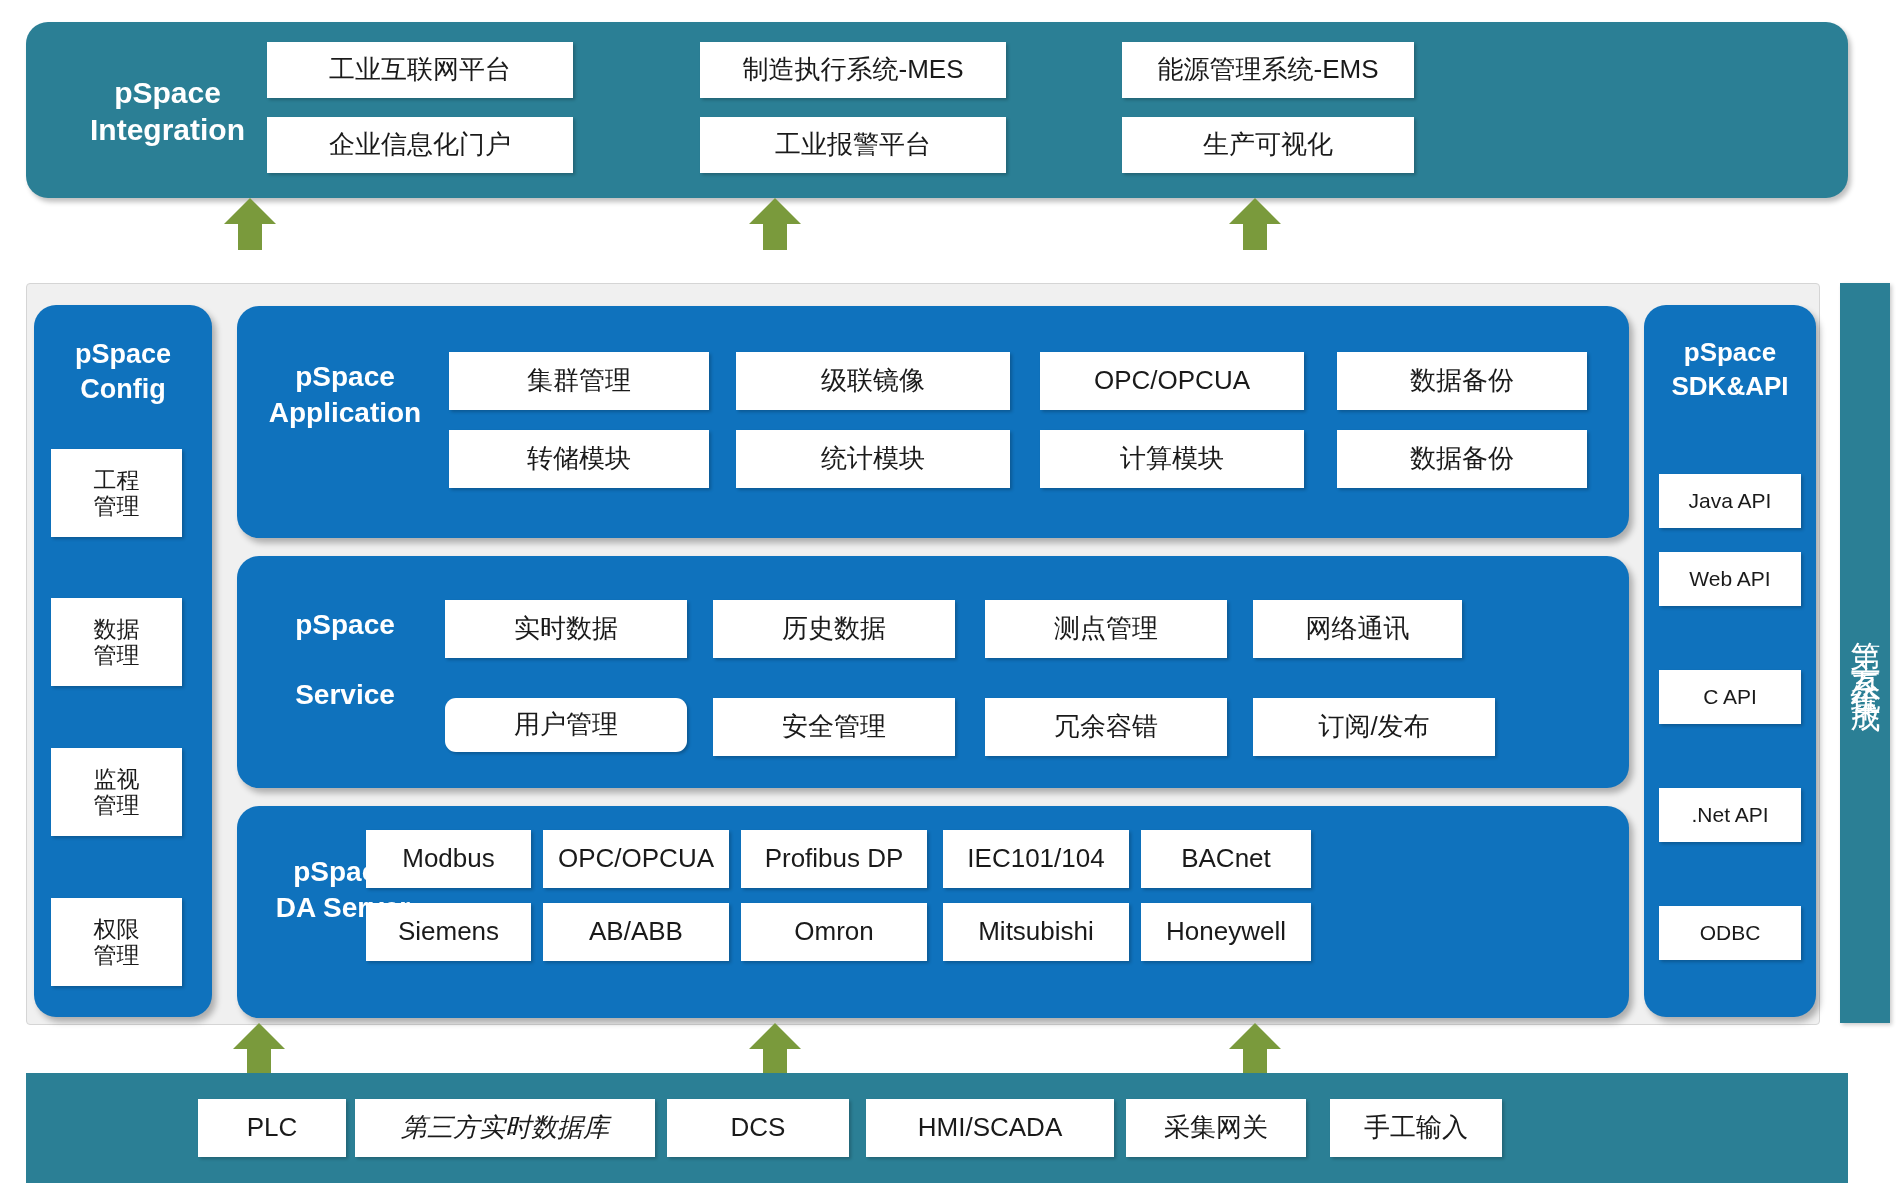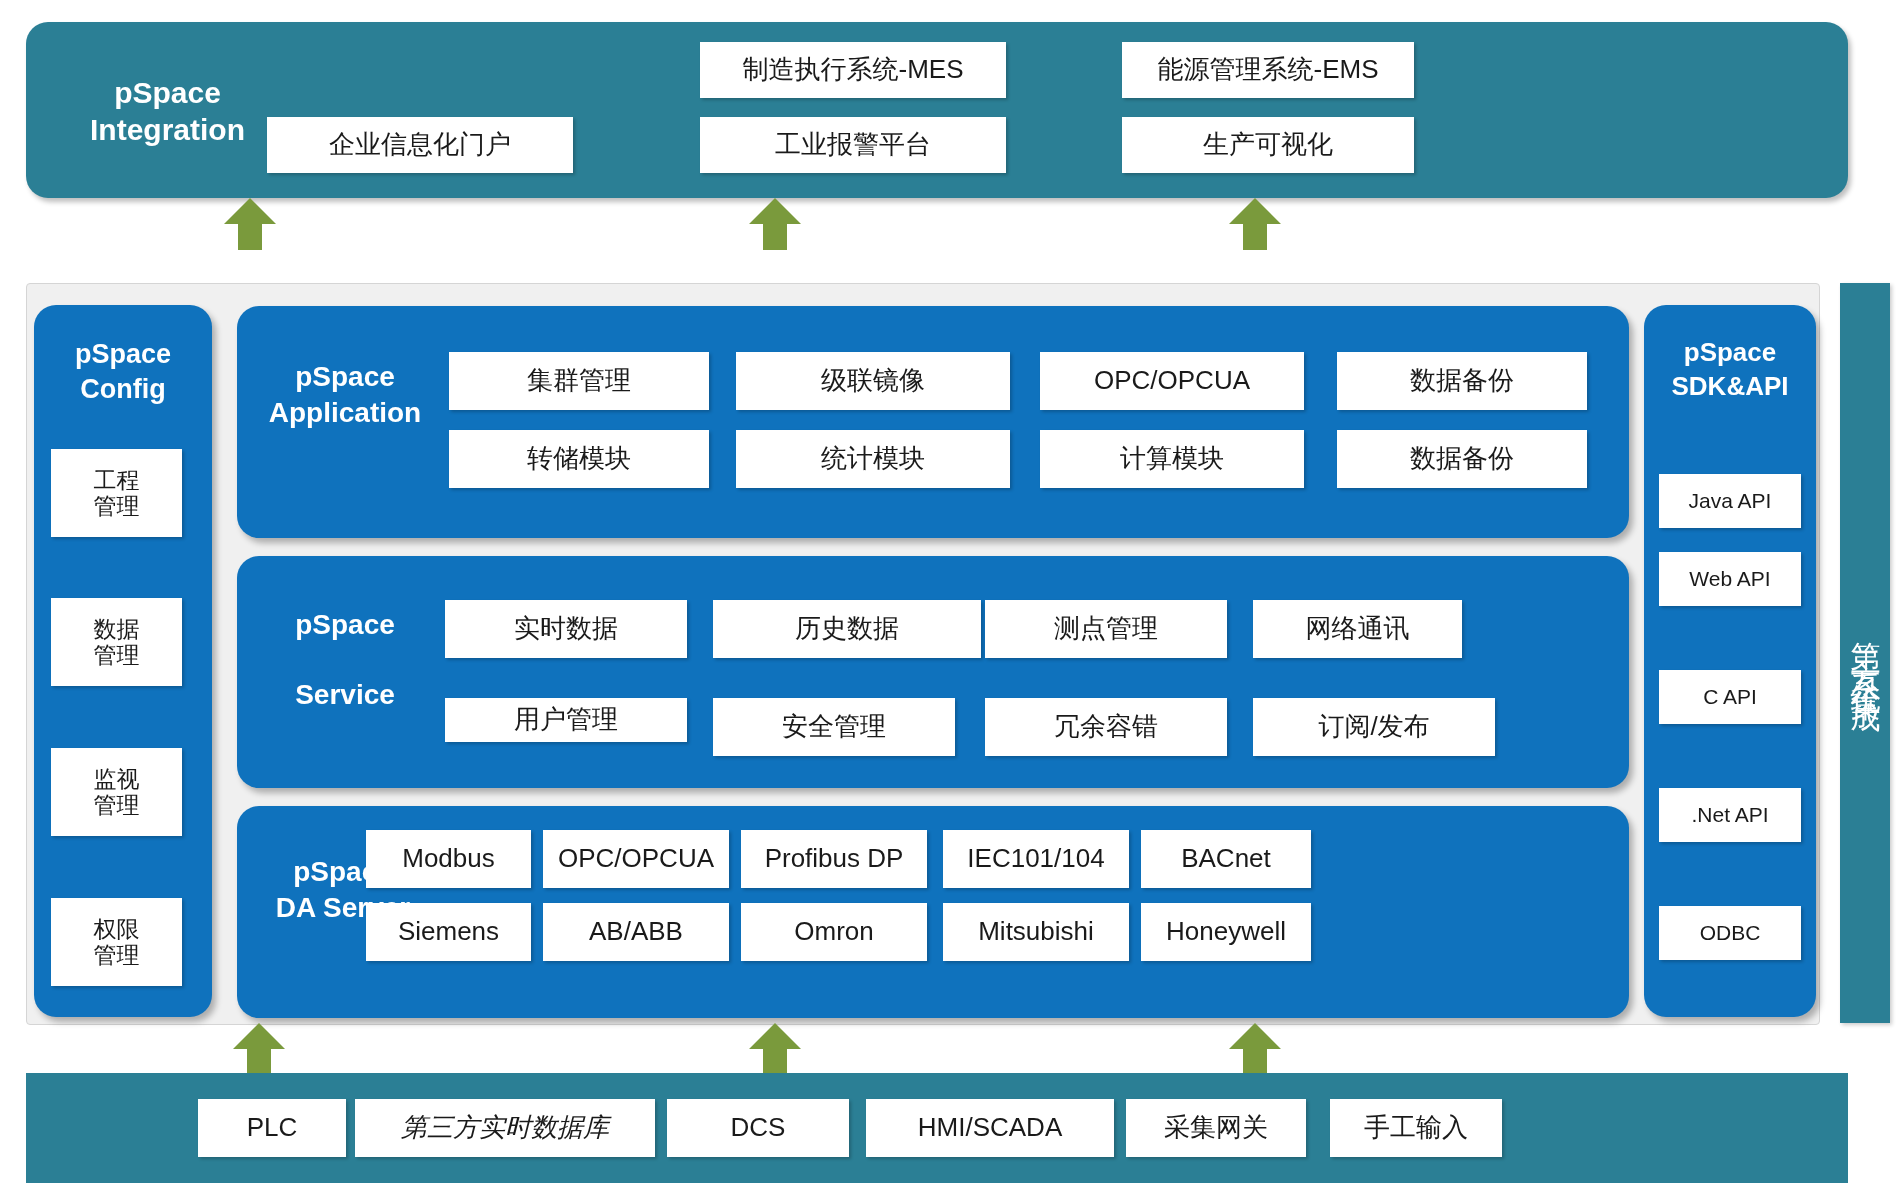--- a/index.html
+++ b/index.html
@@ -95,20 +95,23 @@
 
 <div class="stage">
 
   <div class="teal-band" style="left:26px;top:22px;width:1822px;height:176px;"></div>
 
   <div class="band-title" style="left:60px;top:48px;width:215px;height:126px;">
     <span>pSpace</span>
     <span>Integration</span>
   </div>
 
+  <div class="cell" style="position:absolute;left:267px;top:42px;width:306px;height:56px;">
+    <span>工业互联网平台</span>
+  </div>
   <div class="cell" style="position:absolute;left:267px;top:117px;width:306px;height:56px;">
     <span>企业信息化门户</span>
   </div>
 
   <div class="cell" style="position:absolute;left:700px;top:42px;width:306px;height:56px;">
     <span>制造执行系统-MES</span>
   </div>
   <div class="cell" style="position:absolute;left:700px;top:117px;width:306px;height:56px;">
     <span>工业报警平台</span>
   </div>
@@ -195,31 +198,31 @@
 
   <div class="blue-panel" style="left:237px;top:556px;width:1392px;height:232px;"></div>
   <div class="panel-title" style="left:250px;top:590px;width:190px;height:140px;font-size:28px;justify-content:space-around;">
     <span>pSpace</span>
     <span>Service</span>
   </div>
 
   <div class="cell" style="position:absolute;left:445px;top:600px;width:242px;height:58px;">
     <span>实时数据</span>
   </div>
-  <div class="cell" style="position:absolute;left:713px;top:600px;width:268px;height:58px;">
+  <div class="cell" style="position:absolute;left:713px;top:600px;width:242px;height:58px;">
     <span>历史数据</span>
   </div>
   <div class="cell" style="position:absolute;left:985px;top:600px;width:242px;height:58px;">
     <span>测点管理</span>
   </div>
   <div class="cell" style="position:absolute;left:1253px;top:600px;width:209px;height:58px;">
     <span>网络通讯</span>
   </div>
 
-  <div class="cell" style="position:absolute;left:445px;top:698px;width:242px;height:44px;">
+  <div class="cell" style="position:absolute;left:445px;top:698px;width:242px;height:54px;border-radius:11px;">
     <span>用户管理</span>
   </div>
   <div class="cell" style="position:absolute;left:713px;top:698px;width:242px;height:58px;">
     <span>安全管理</span>
   </div>
   <div class="cell" style="position:absolute;left:985px;top:698px;width:242px;height:58px;">
     <span>冗余容错</span>
   </div>
   <div class="cell" style="position:absolute;left:1253px;top:698px;width:242px;height:58px;">
     <span>订阅/发布</span>

